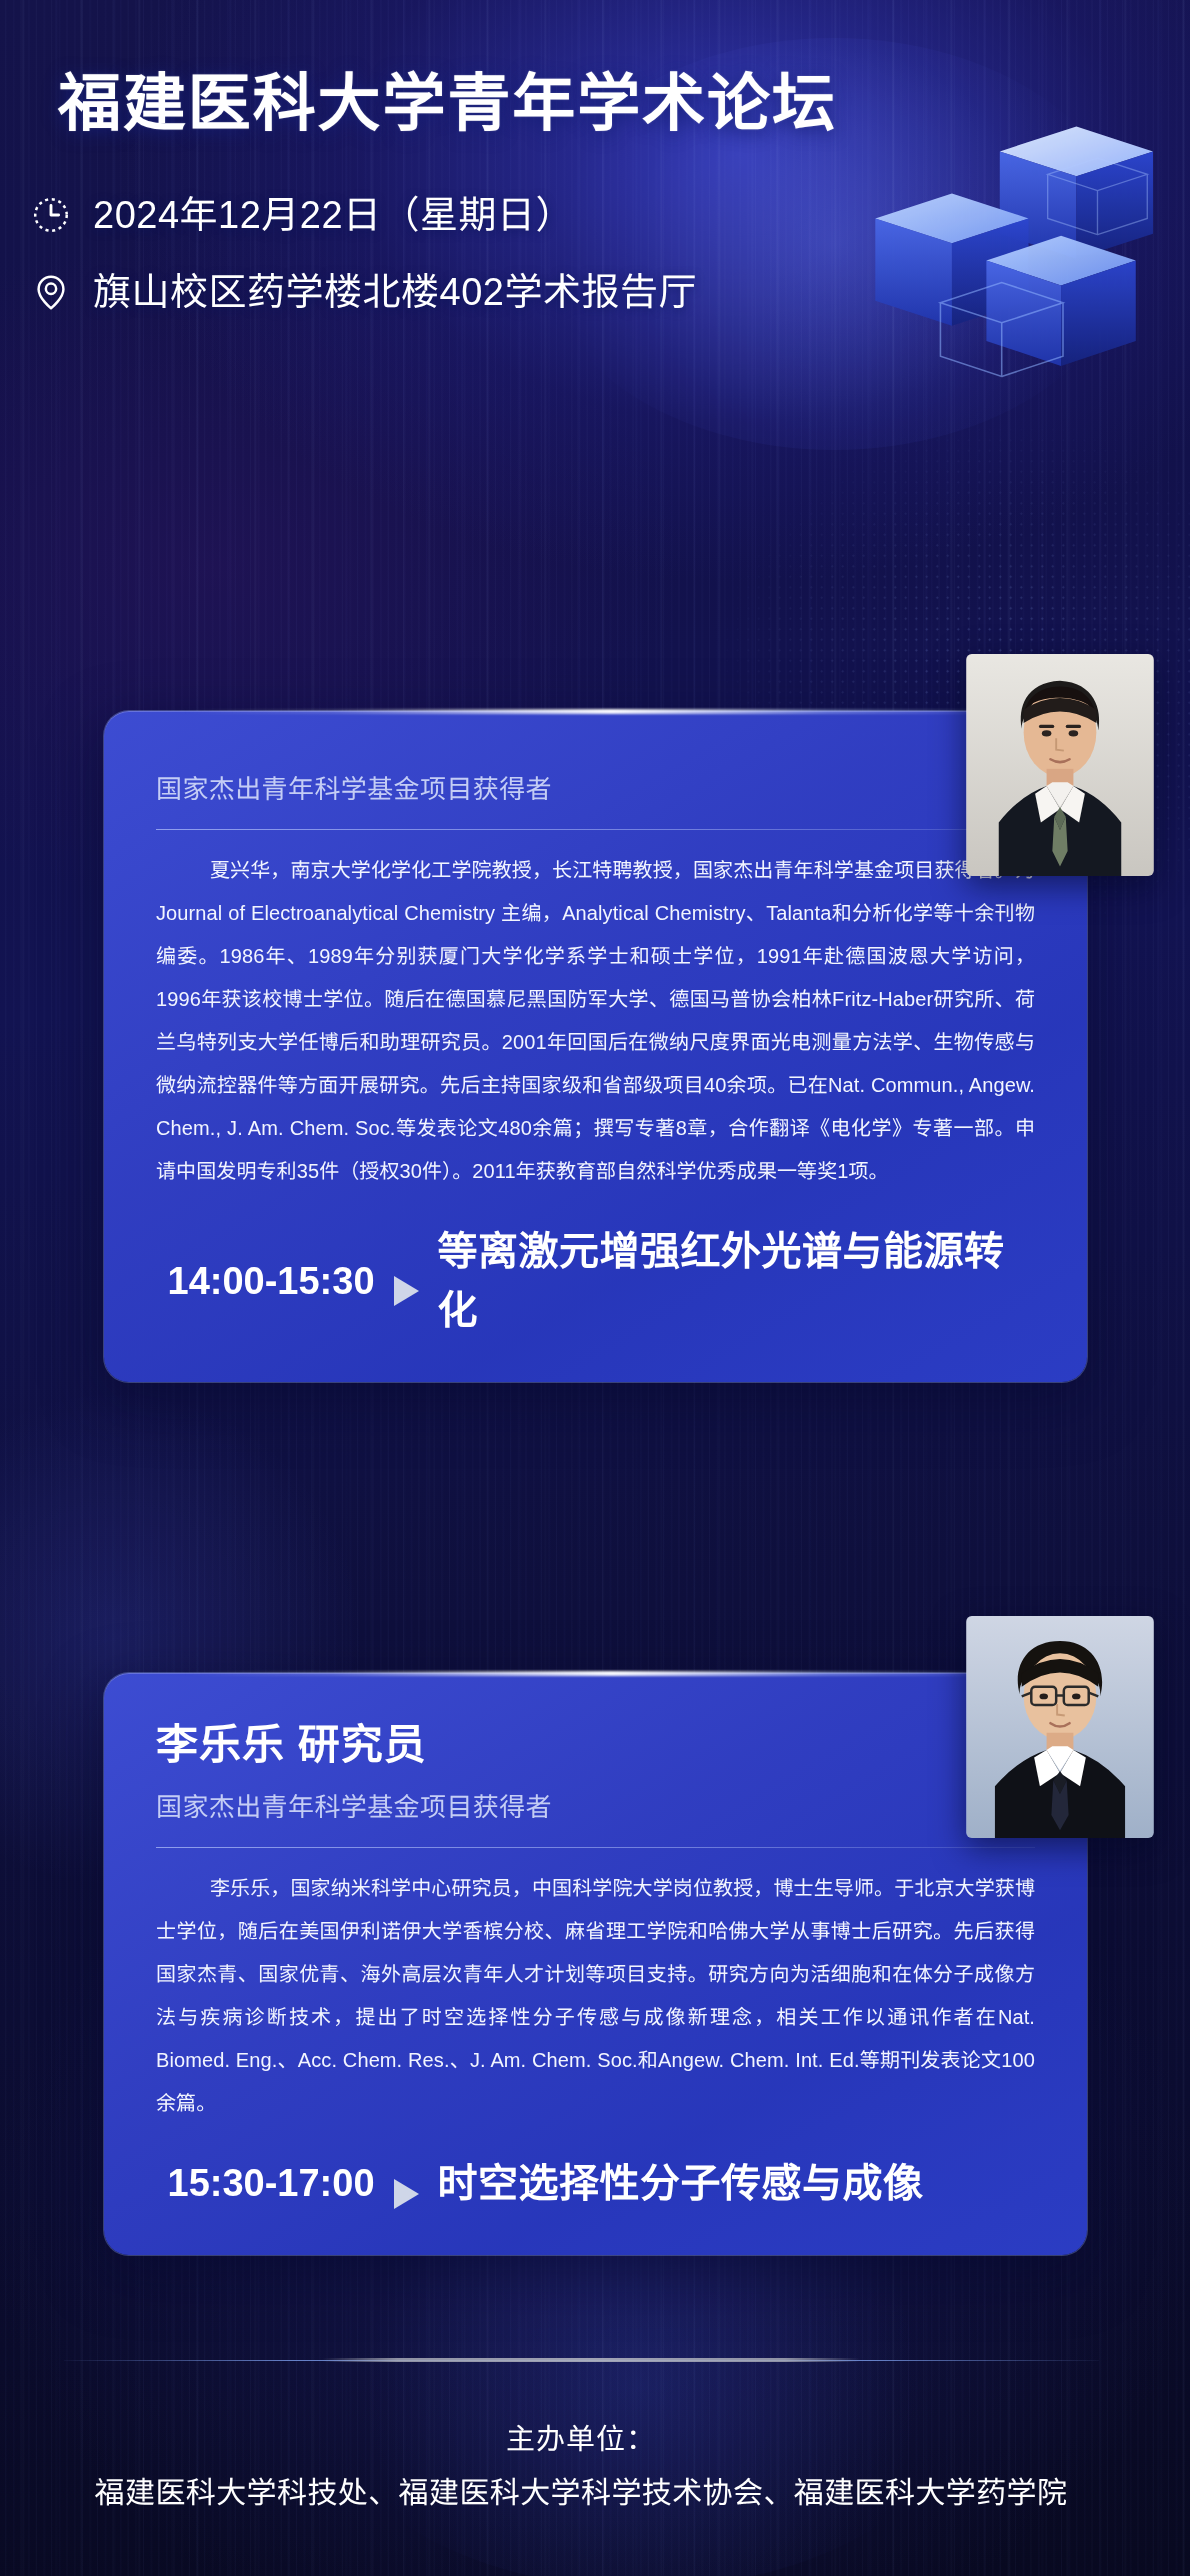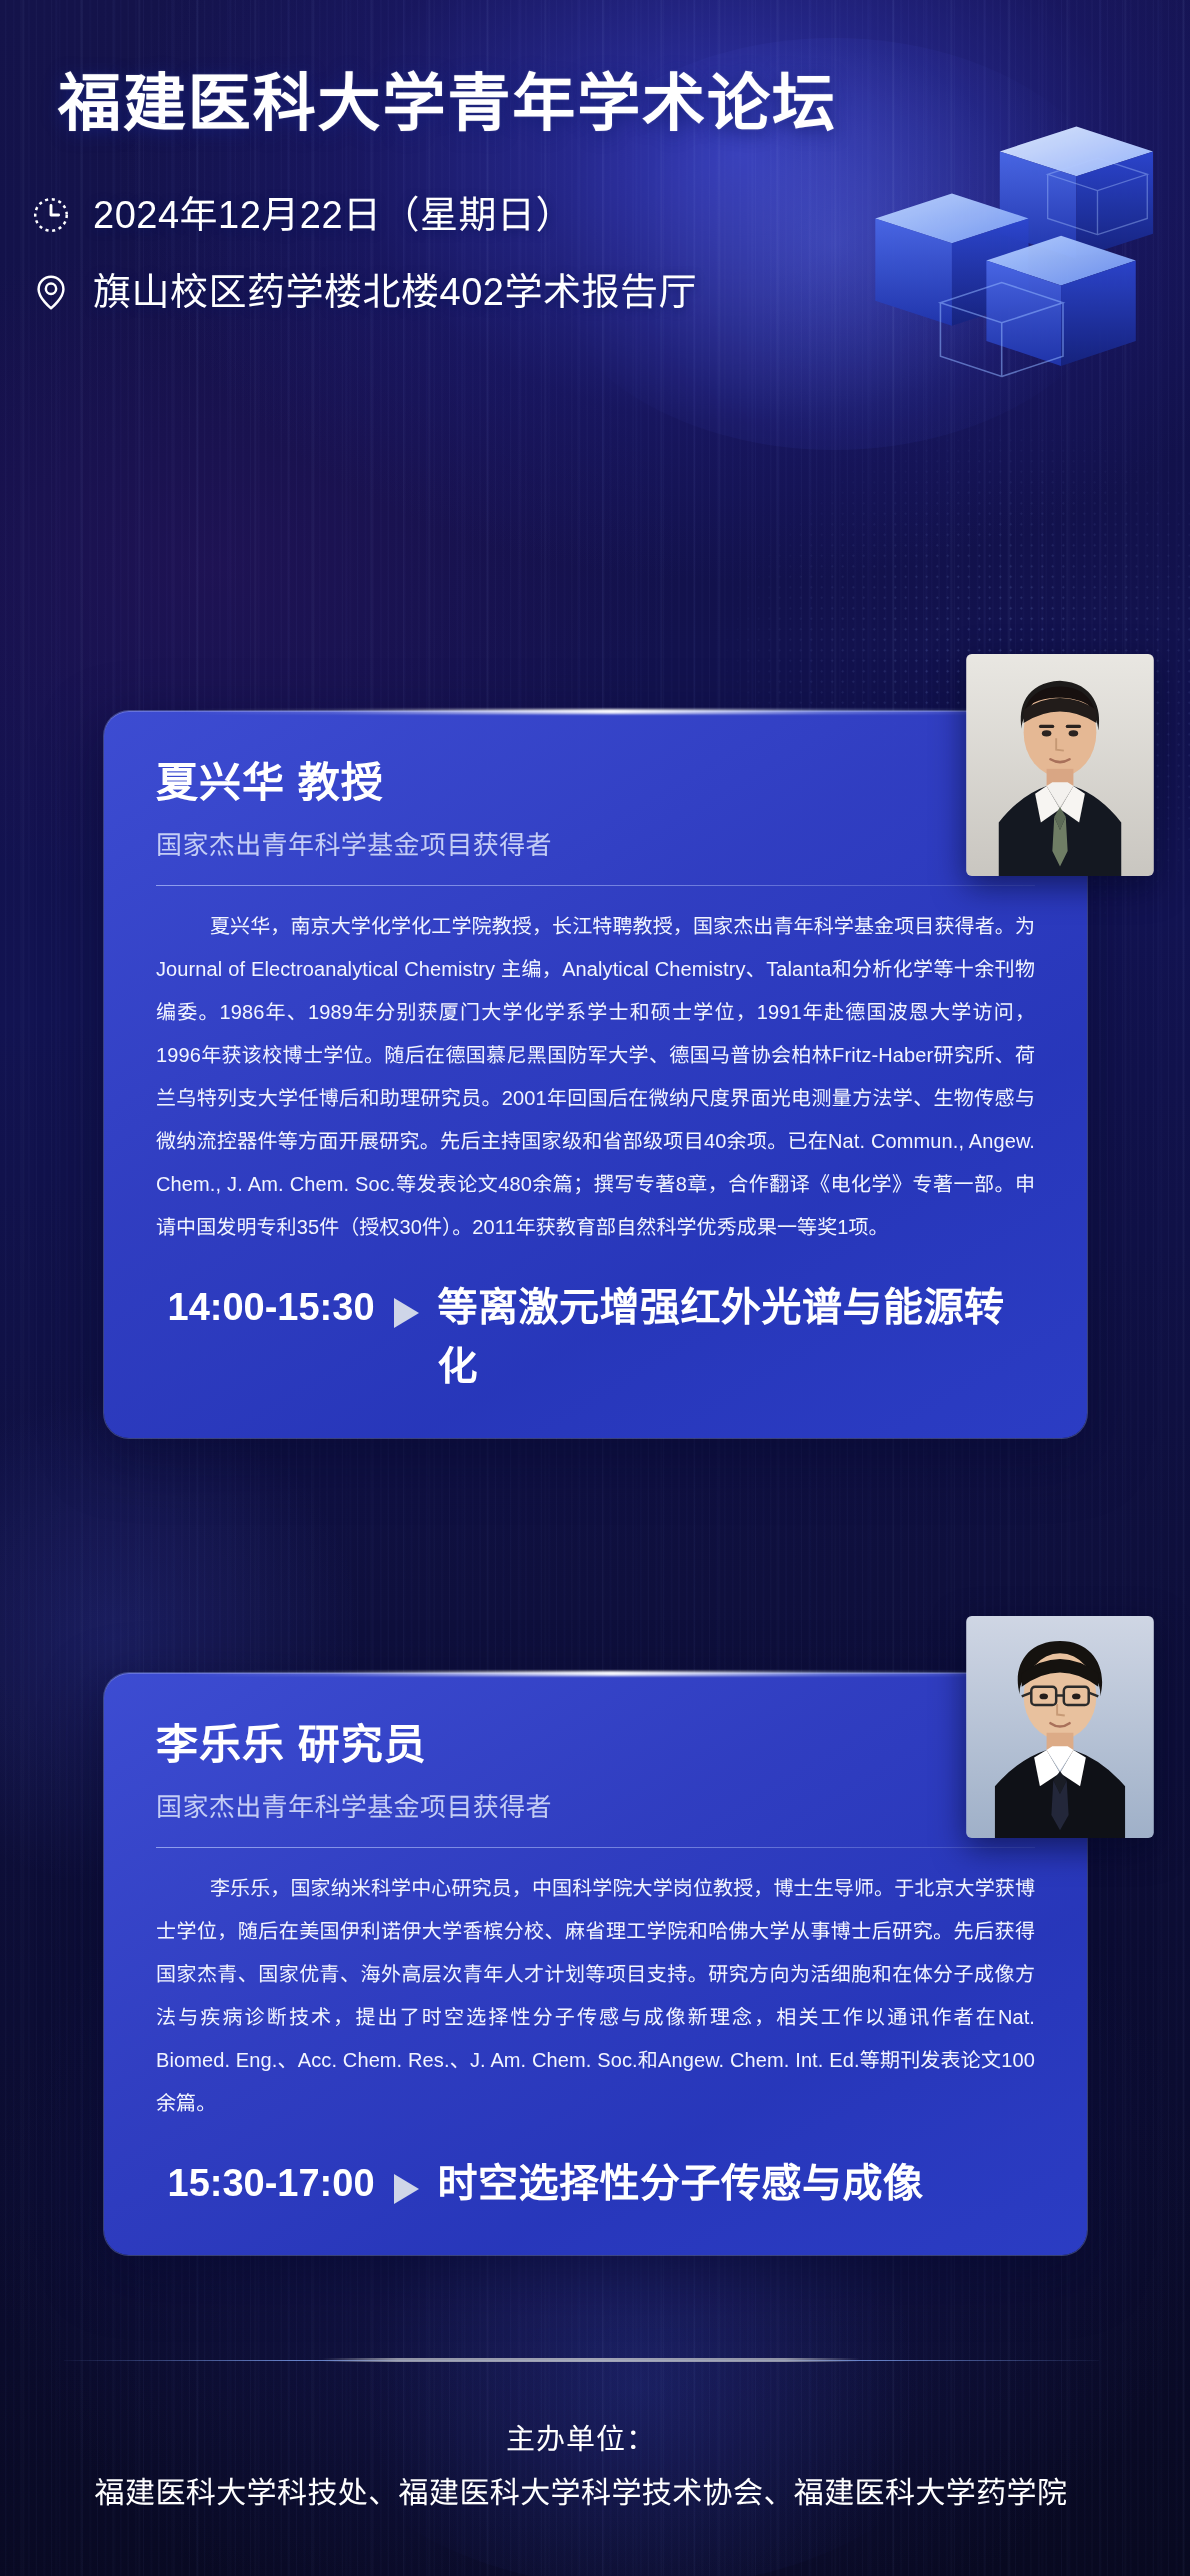--- a/index.html
+++ b/index.html
@@ -161,21 +161,21 @@
     font-size: 20px;
     line-height: 43px;
     text-align: justify;
     text-justify: inter-ideograph;
     text-indent: 54px;
     letter-spacing: 0.1px;
   }
 
   .talk-row {
     display: flex;
-    align-items: flex-start;
+    align-items: center;
     gap: 19px;
     margin-top: 29px;
   }
   .talk-time {
     color: #ffffff;
     font-size: 38px;
     font-weight: bold;
     line-height: 59px;
     white-space: nowrap;
     flex: 0 0 auto;
@@ -326,21 +326,20 @@
           <path d="M22 6 C14.8 6 9 11.8 9 19 C9 28.5 22 39 22 39 C22 39 35 28.5 35 19 C35 11.8 29.2 6 22 6 Z" fill="none" stroke="#ffffff" stroke-width="2.6" stroke-linejoin="round"></path>
           <circle cx="22" cy="18.6" r="5.4" fill="none" stroke="#ffffff" stroke-width="2.6"></circle>
         </svg>
       </span>
       <span class="meta-text">旗山校区药学楼北楼402学术报告厅</span>
     </div>
   </div>
 
   <div class="card" style="top:711px;">
     <div class="card-inner">
-      <div class="speaker-name">夏兴华 教授</div>
       <div class="speaker-honor">国家杰出青年科学基金项目获得者</div>
       <div class="divider"></div>
       <div class="bio">夏兴华，南京大学化学化工学院教授，长江特聘教授，国家杰出青年科学基金项目获得者。为 Journal of Electroanalytical Chemistry 主编，Analytical Chemistry、Talanta和分析化学等十余刊物编委。1986年、1989年分别获厦门大学化学系学士和硕士学位，1991年赴德国波恩大学访问，1996年获该校博士学位。随后在德国慕尼黑国防军大学、德国马普协会柏林Fritz-Haber研究所、荷兰乌特列支大学任博后和助理研究员。2001年回国后在微纳尺度界面光电测量方法学、生物传感与微纳流控器件等方面开展研究。先后主持国家级和省部级项目40余项。已在Nat. Commun., Angew. Chem., J. Am. Chem. Soc.等发表论文480余篇；撰写专著8章，合作翻译《电化学》专著一部。申请中国发明专利35件（授权30件）。2011年获教育部自然科学优秀成果一等奖1项。</div>
       <div class="talk-row">
         <span class="talk-time">14:00-15:30</span>
         <span class="play-tri"></span>
         <span class="talk-title">等离激元增强红外光谱与能源转化</span>
       </div>
     </div>
   </div>

